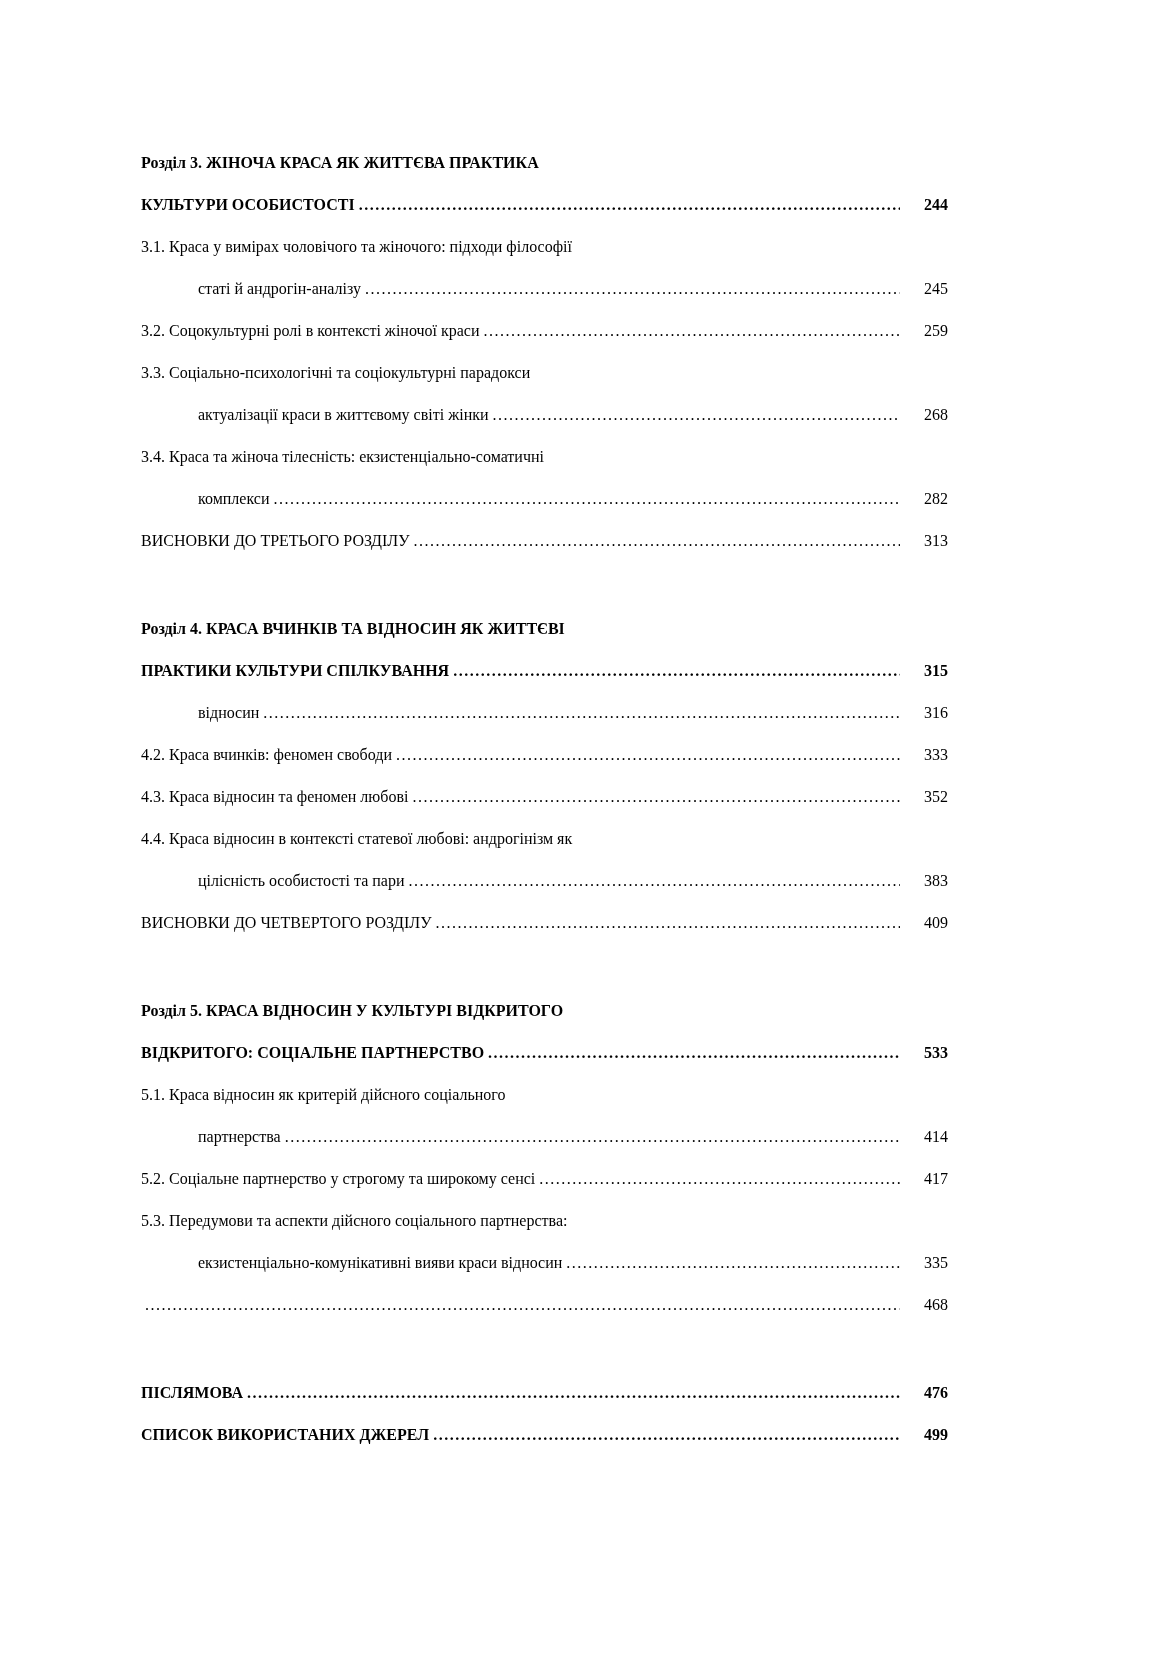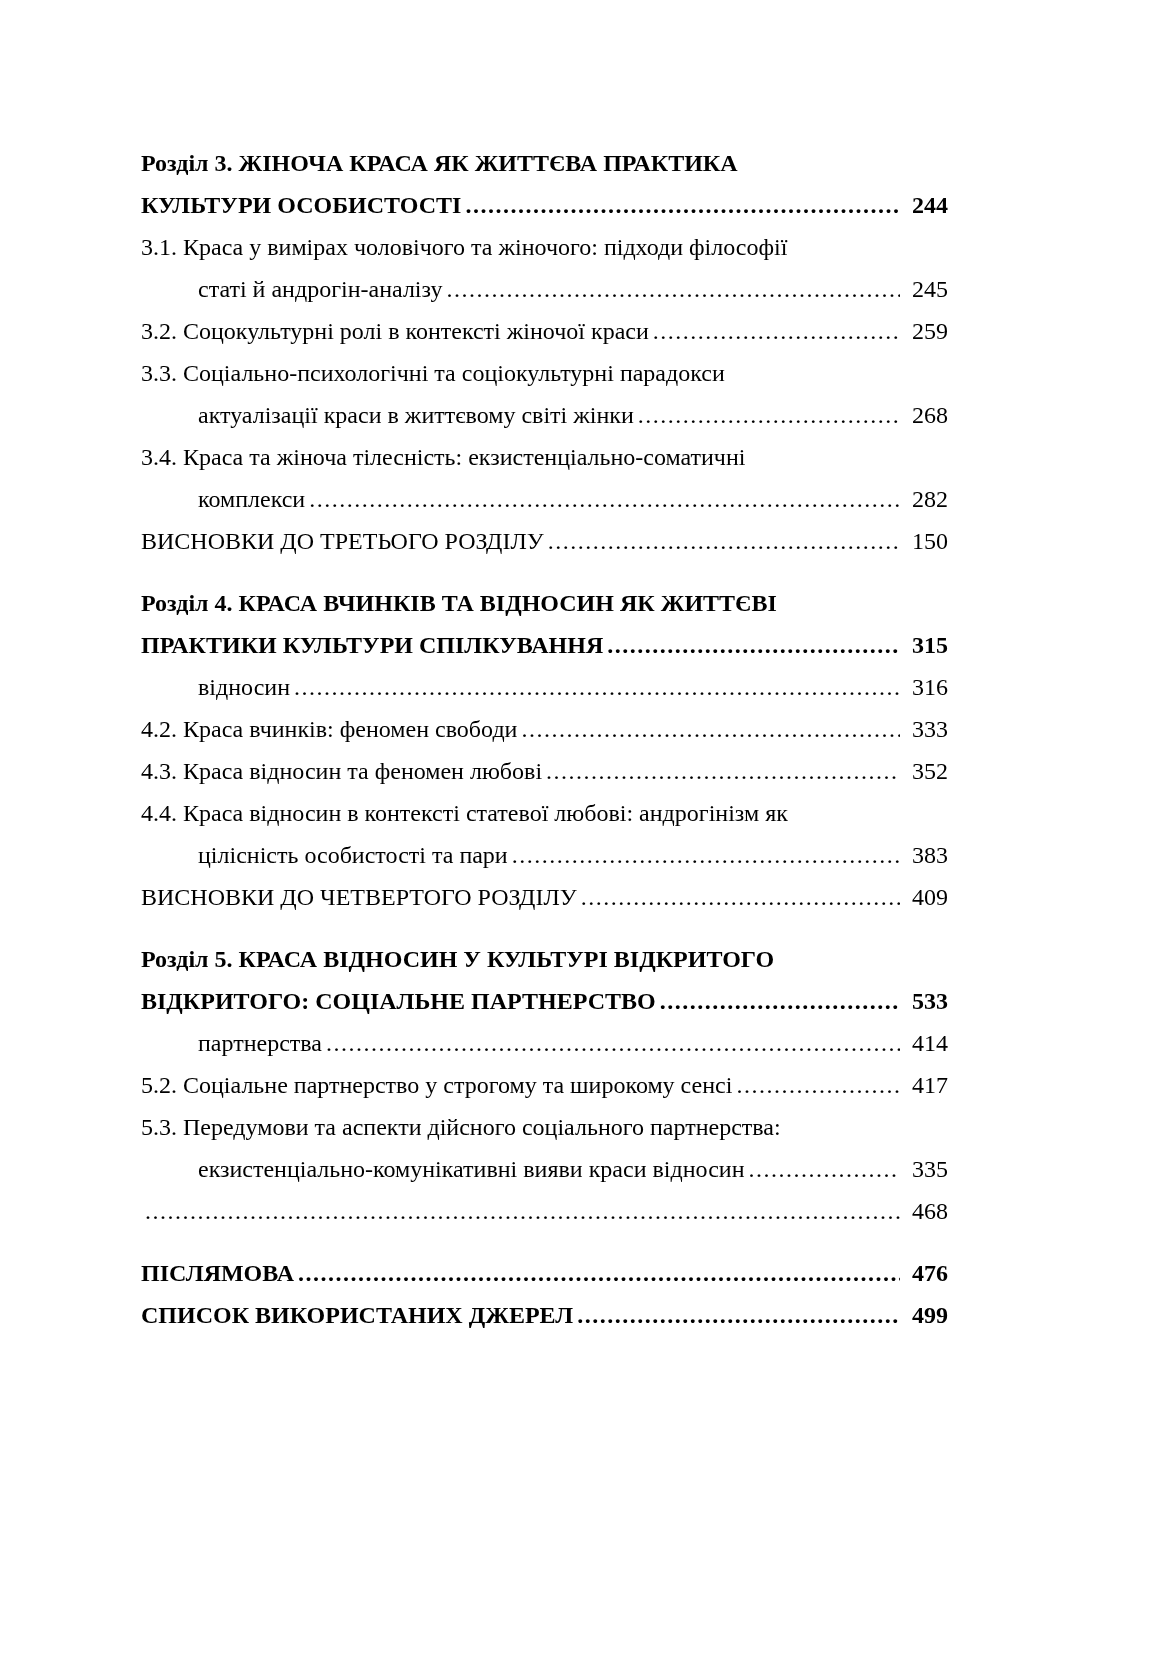--- a/index.html
+++ b/index.html
@@ -10,25 +10,25 @@
   .page {
     position: relative;
     width: 1158px;
     height: 1654px;
     margin: 0 auto;
     background: #ffffff;
     box-sizing: border-box;
     padding: 142px 210px 0 141px;
     color: #000000;
     font-family: "Liberation Serif", "DejaVu Serif", serif;
-    font-size: 24px;
+    font-size: 16px;
     line-height: 42px;
   }
   .toc-section + .toc-section {
-    margin-top: 20px;
+    margin-top: 46px;
   }
   .entry { width: 100%; }
   .bold { font-weight: bold; }
   .wrapline { white-space: nowrap; }
   .lastline {
     display: flex;
     align-items: baseline;
     width: 100%;
   }
   .lastline.hang { padding-left: 57px; box-sizing: border-box; }
@@ -97,21 +97,21 @@
         <span class="txt">комплекси</span>
         <span class="dots">................................................................................................................................................................................................................................................</span>
         <span class="pg">282</span>
       </div>
     </div>
 
     <div class="entry">
       <div class="lastline">
         <span class="txt">ВИСНОВКИ  ДО ТРЕТЬОГО РОЗДІЛУ</span>
         <span class="dots">................................................................................................................................................................................................................................................</span>
-        <span class="pg">150</span>
+        <span class="pg">313</span>
       </div>
     </div>
 
   </div>
 
   <div class="toc-section">
 
     <div class="entry bold">
       <div class="wrapline">Розділ 4. КРАСА ВЧИНКІВ ТА ВІДНОСИН ЯК ЖИТТЄВІ</div>
       <div class="lastline">
@@ -169,20 +169,21 @@
     <div class="entry bold">
       <div class="wrapline">Розділ 5. КРАСА ВІДНОСИН У КУЛЬТУРІ ВІДКРИТОГО</div>
       <div class="lastline">
         <span class="txt">ВІДКРИТОГО: СОЦІАЛЬНЕ ПАРТНЕРСТВО</span>
         <span class="dots">................................................................................................................................................................................................................................................</span>
         <span class="pg">533</span>
       </div>
     </div>
 
     <div class="entry">
+      <div class="wrapline">5.1. Краса відносин як критерій дійсного соціального</div>
       <div class="lastline hang">
         <span class="txt">партнерства</span>
         <span class="dots">................................................................................................................................................................................................................................................</span>
         <span class="pg">414</span>
       </div>
     </div>
 
     <div class="entry">
       <div class="lastline">
         <span class="txt">5.2. Соціальне партнерство  у строгому та широкому сенсі</span>

